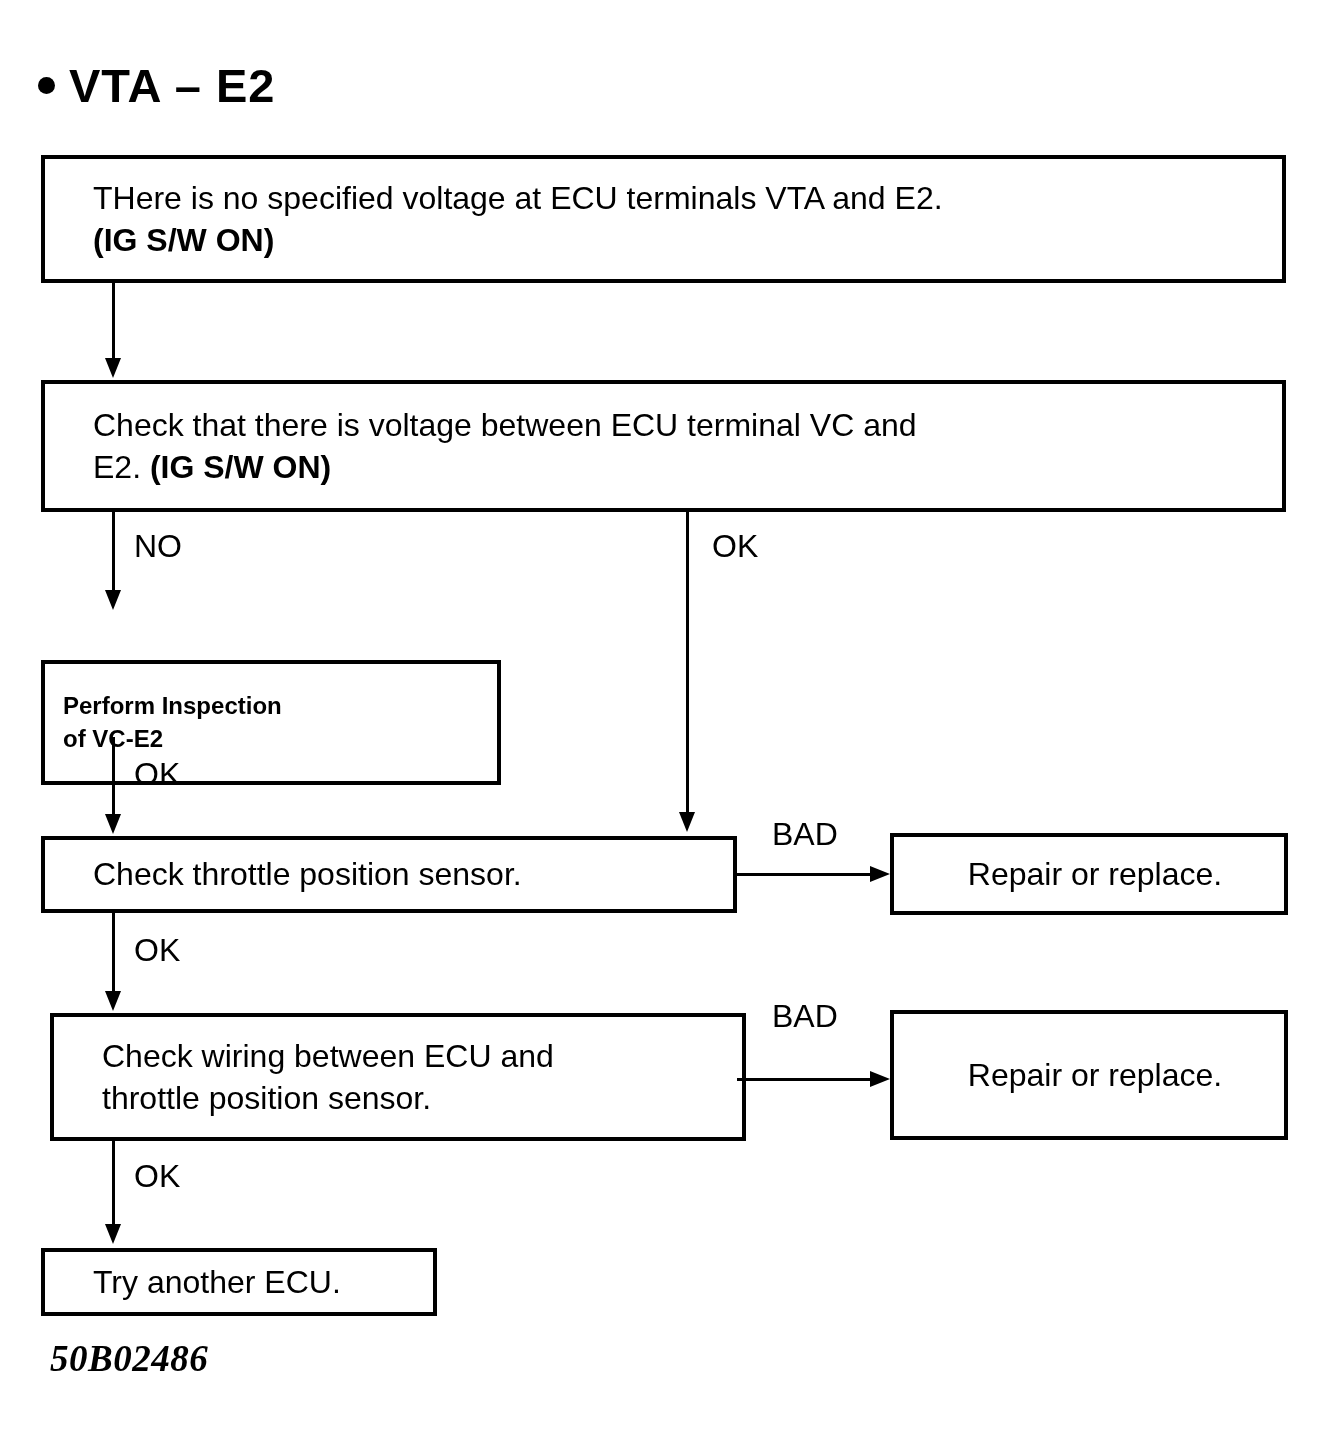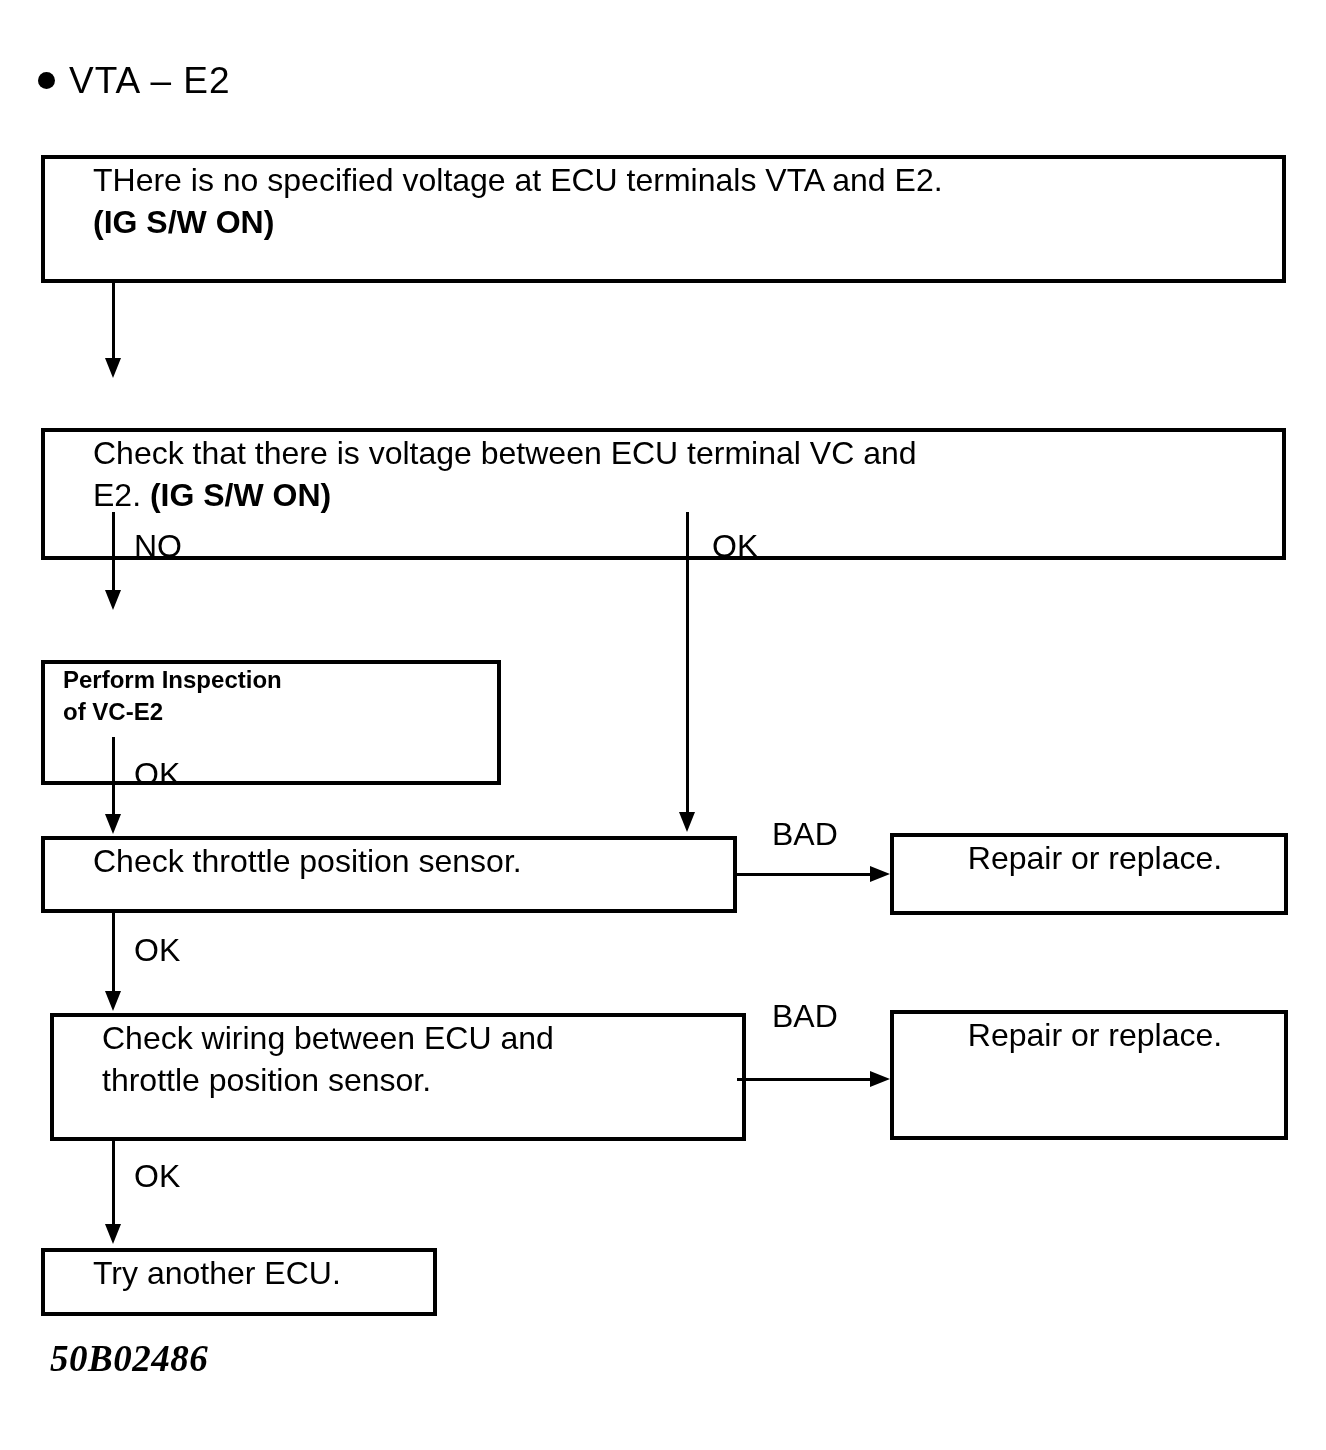--- a/index.html
+++ b/index.html
@@ -29,35 +29,36 @@
     gap: 14px;
   }
   .bullet {
     width: 17px;
     height: 17px;
     border-radius: 50%;
     background: #000000;
     display: block;
   }
   .title-text {
-    font-size: 37px;
-    font-weight: normal;
+    font-size: 47px;
+    font-weight: bold;
     letter-spacing: 1px;
     line-height: 1;
     white-space: pre;
   }
 
   
   .box {
     position: absolute;
     box-sizing: border-box;
     border: 4px solid #000000;
     background: #ffffff;
     display: flex;
     flex-direction: column;
+    justify-content: center;
   }
   .box .line {
     font-size: 32px;
     line-height: 1.32;
     white-space: pre;
     padding-left: 48px;
   }
   .bold {
     font-weight: bold;
   }
@@ -67,21 +68,21 @@
     padding-left: 18px;
     line-height: 1.35;
   }
   .box.centered .line {
     padding-left: 12px;
     text-align: center;
   }
 
   
   #box-symptom      { left: 41px;  top: 155px;  width: 1245px; height: 128px; }
-  #box-check-vc     { left: 41px;  top: 380px;  width: 1245px; height: 132px; margin-top: 48px; }
+  #box-check-vc     { left: 41px;  top: 380px;  width: 1245px; height: 132px; }
   #box-perform-insp { left: 41px;  top: 612px;  width: 460px;  height: 125px; margin-top: 48px; }
   #box-check-tps    { left: 41px;  top: 836px;  width: 696px;  height: 77px;  }
   #box-repair-1     { left: 890px; top: 833px;  width: 398px;  height: 82px;  }
   #box-check-wiring { left: 50px;  top: 1013px; width: 696px;  height: 128px; }
   #box-repair-2     { left: 890px; top: 1010px; width: 398px;  height: 130px; }
   #box-try-ecu      { left: 41px;  top: 1248px; width: 396px;  height: 68px;  }
 
   
   .vline {
     position: absolute;

